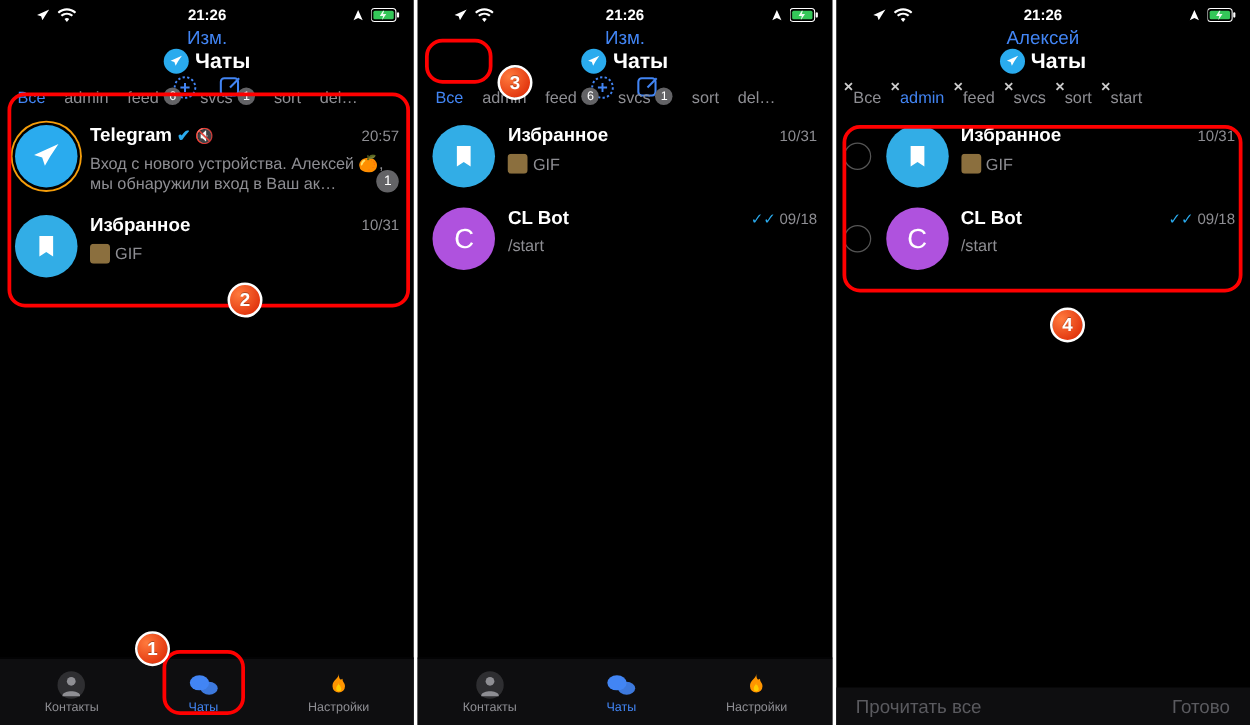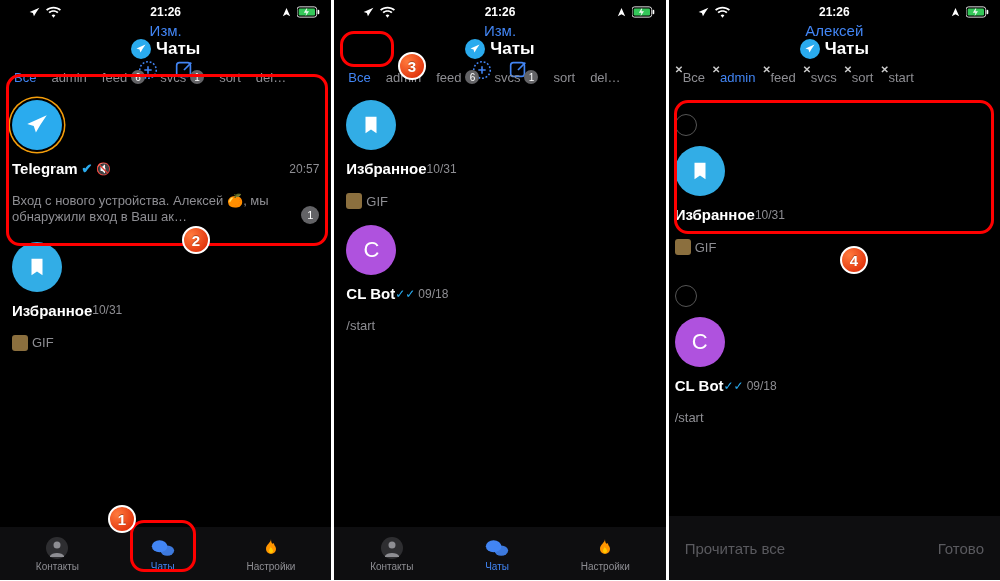--- a/index.html
+++ b/index.html
@@ -34,48 +34,48 @@
 
   
   .tabs{height:30px;display:flex;align-items:center;gap:15px;padding:0 14px;overflow:hidden;font-size:13px;color:var(--muted);}
   .tabs .tab{display:flex;align-items:center;gap:4px;position:relative;white-space:nowrap;}
   .tabs .tab.active{color:var(--accent);}
   .tabs .tab .count{background:#636366;color:#fff;border-radius:8px;min-width:14px;height:14px;font-size:10px;display:inline-flex;align-items:center;justify-content:center;padding:0 4px;}
   .tabs .tab .close{position:absolute;top:-6px;left:-8px;font-size:10px;font-weight:bold;color:#ccc;}
 
   
   .list{}
-  .chat{display:flex;align-items:flex-start;gap:10px;padding:8px 12px 8px 12px;position:relative;flex-direction:column;}
+  .chat{display:flex;align-items:flex-start;gap:10px;padding:8px 12px 8px 12px;position:relative;}
   .chat.editing{padding-left:6px;}
   .chat .select{width:22px;height:22px;border:1.5px solid #555;border-radius:50%;margin-top:14px;margin-right:2px;flex:none;}
   .chat .avatar{width:50px;height:50px;border-radius:50%;flex:none;display:flex;align-items:center;justify-content:center;font-size:22px;font-weight:500;color:#fff;}
   .chat .avatar.ring{box-shadow:0 0 0 2px #000,0 0 0 3.5px #f59e0b;}
   .av-tg{background:#2aabee;}
   .av-fav{background:#32ade6;}
   .av-cl{background:#af52de;}
   .chat .body{flex:1;min-width:0;}
   .chat .line1{display:flex;align-items:center;justify-content:space-between;}
   .chat .name{display:flex;align-items:center;gap:4px;font-size:15px;font-weight:600;}
   .chat .name .verify{color:#2aabee;font-size:13px;}
   .chat .name .mute{color:#8e8e93;font-size:12px;}
   .chat .ts{font-size:12px;color:var(--muted);white-space:nowrap;display:flex;align-items:center;gap:3px;}
   .chat .ts .chk{color:#2aabee;}
-  .chat .preview{font-size:13px;color:var(--muted);margin-top:16px;overflow:hidden;white-space:nowrap;text-overflow:ellipsis;display:flex;align-items:center;gap:4px;}
+  .chat .preview{font-size:13px;color:var(--muted);margin-top:6px;overflow:hidden;white-space:nowrap;text-overflow:ellipsis;display:flex;align-items:center;gap:4px;}
   .chat .preview .thumb{width:16px;height:16px;border-radius:3px;background:#8b6f3e;display:inline-block;}
   .chat .preview.multi{white-space:normal;line-height:1.25;display:block;}
   .chat .unread{position:absolute;right:12px;bottom:10px;background:#636366;color:#fff;border-radius:10px;min-width:18px;height:18px;font-size:11px;display:flex;align-items:center;justify-content:center;padding:0 5px;}
 
   
   .tabbar{position:absolute;bottom:0;left:0;right:0;height:54px;background:#0e0e10;display:flex;justify-content:space-around;align-items:center;border-top:1px solid #000;}
   .tabbar .tbtn{display:flex;flex-direction:column;align-items:center;gap:1px;color:var(--muted);font-size:10px;text-align:right;}
   .tabbar .tbtn.active{color:var(--accent);}
   .tabbar .ticon{width:24px;height:24px;display:flex;align-items:center;justify-content:center;}
 
   
-  .editbar{position:absolute;bottom:0;left:0;right:0;height:64px;background:#0e0e10;display:flex;align-items:center;justify-content:space-between;padding:0 16px;color:#5a5a5f;font-size:15px;}
+  .editbar{position:absolute;bottom:0;left:0;right:0;height:30px;background:#0e0e10;display:flex;align-items:center;justify-content:space-between;padding:0 16px;color:#5a5a5f;font-size:15px;}
 
   
   .hl{position:absolute;border:3px solid var(--highlight);border-radius:14px;pointer-events:none;}
   .callout{position:absolute;width:28px;height:28px;border-radius:50%;background:radial-gradient(circle at 30% 30%,#ff7a3d,#d92100);border:2px solid var(--badge-border);display:flex;align-items:center;justify-content:center;color:#fff;font-weight:700;font-size:15px;text-shadow:0 -1px 0 rgba(0,0,0,.3);pointer-events:none;}
 </style>
 </head>
 <body>
 
 <div class="row" id="root">
     <div class="phone">

